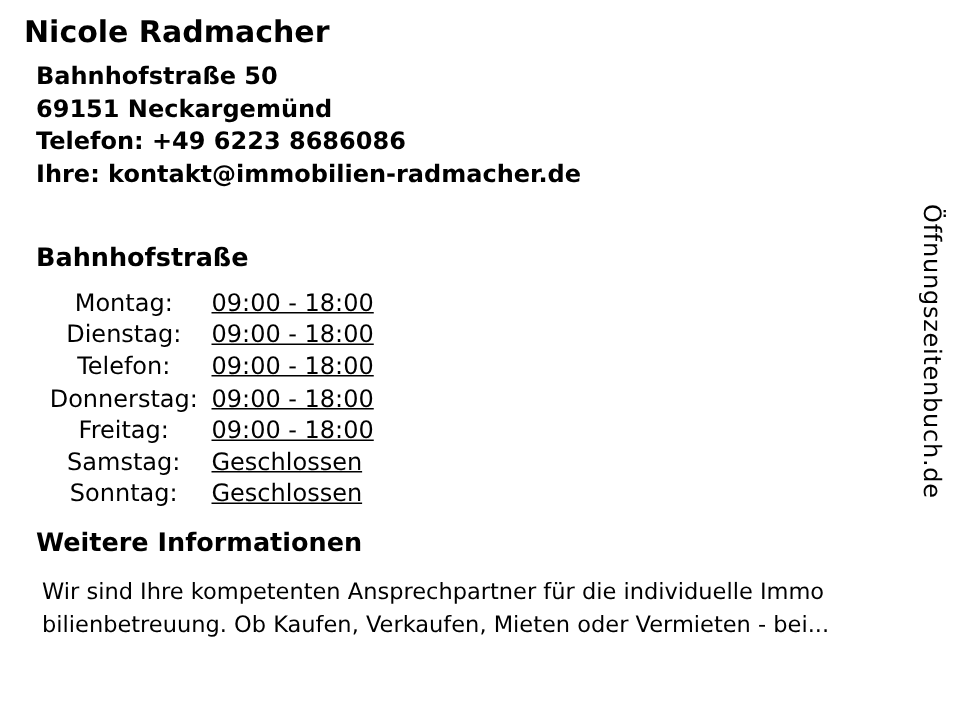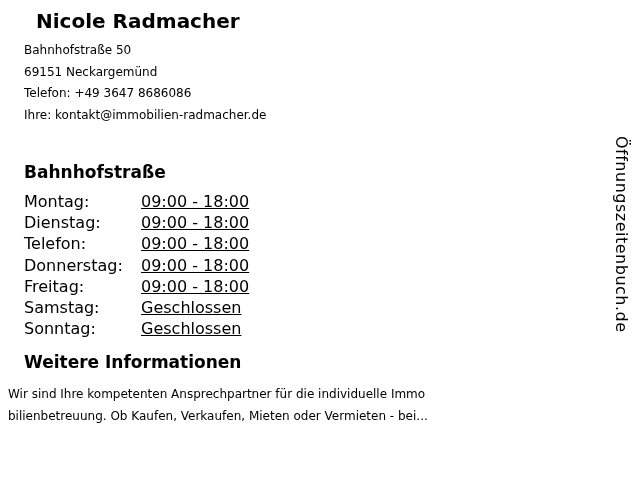--- a/index.html
+++ b/index.html
@@ -10,64 +10,65 @@
     height: 480px;
     background: #ffffff;
     color: #000000;
     font-family: "DejaVu Sans", "Liberation Sans", sans-serif;
     overflow: hidden;
   }
   .page { position: absolute; inset: 0; }
 
   .biz-name {
     position: absolute;
-    left: 36px;
+    left: 16px;
     top: 9px;
     font-size: 20px;
     line-height: 24px;
     font-weight: bold;
     white-space: nowrap;
   }
 
   .contact-block {
     position: absolute;
     left: 24px;
     top: 40px;
-    font-size: 12px;
+    font-size: 16px;
     line-height: 21.5px;
     white-space: nowrap;
+    font-weight: bold;
   }
 
   .section-heading {
     position: absolute;
     left: 24px;
     font-size: 17px;
     line-height: 21px;
     font-weight: bold;
     white-space: nowrap;
   }
   .hours-heading { top: 162px; }
   .info-heading  { top: 352px; }
 
   .hours-table {
     position: absolute;
     left: 24px;
     top: 191px;
     font-size: 16px;
     line-height: 21.2px;
   }
-  .hours-row { display: flex; }
+  .hours-row { display: flex; text-align: center; }
   .hours-day { width: 117px; white-space: nowrap; }
   .hours-value { white-space: nowrap; text-decoration: underline; }
 
   .info-text {
     position: absolute;
-    left: 8px;
+    left: 28px;
     top: 383px;
-    font-size: 12px;
+    font-size: 15px;
     line-height: 22px;
   }
   .info-line { white-space: nowrap; }
 
   .watermark {
     position: absolute;
     left: 612px;
     top: 136px;
     font-size: 16px;
     letter-spacing: 0.5px;
@@ -79,21 +80,21 @@
 </head>
 <body>
 
 <div class="page">
 
   <div class="biz-name">Nicole Radmacher</div>
 
   <div class="contact-block">
     <div>Bahnhofstraße 50</div>
     <div>69151 Neckargemünd</div>
-    <div>Telefon: +49 3647 8686086</div>
+    <div>Telefon: +49 6223 8686086</div>
     <div>Ihre: kontakt@immobilien-radmacher.de</div>
   </div>
 
   <div class="section-heading hours-heading">Bahnhofstraße</div>
 
   <div class="hours-table">
     <div class="hours-row">
       <div class="hours-day">Montag:</div>
       <div class="hours-value">09:00 - 18:00</div>
     </div>

